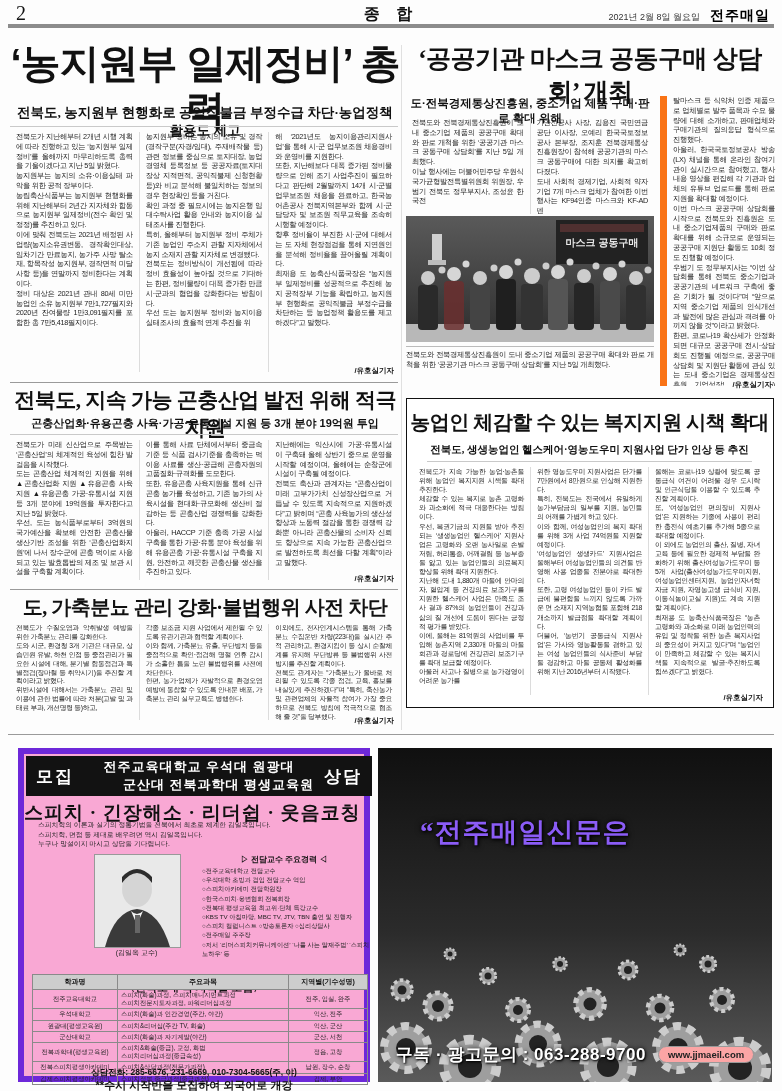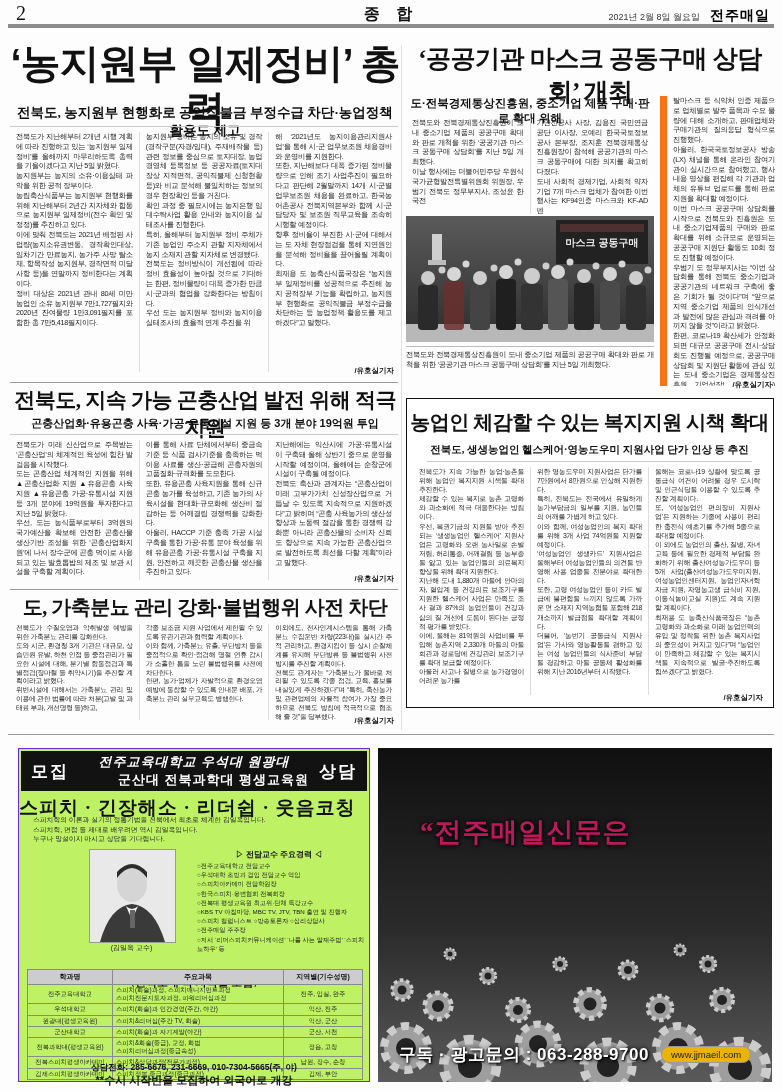--- a/index.html
+++ b/index.html
@@ -22,48 +22,48 @@
   .sub-sans{font-weight:700;font-size:11px;text-align:center;}
   .cols{position:absolute;display:flex;overflow:hidden;}
   .ncol{flex:1;padding:0 6px;font-size:7.3px;line-height:9.8px;text-align:justify;
         white-space:pre-line;overflow:hidden;letter-spacing:-0.3px;color:#1c1c1c;}
   .ncol + .ncol{border-left:1px solid #dcdcdc;}
   .byline{position:absolute;background:#fdfdfd;font-size:7.5px;font-weight:700;padding-left:8px;color:#111;}
   .caption{font-size:7.3px;line-height:9.6px;text-align:justify;white-space:pre-line;
            color:#1c1c1c;letter-spacing:-0.3px;border-top:1px solid #bbb;padding-top:3px;}
   .boxed{border:1.5px solid #111;background:#fff;}
   
-  .ad-box{border:1px solid #6d28d9;background:#bef264;}
+  .ad-box{border:6px solid #6d28d9;background:#f9a8d4;}
   .ad-bar{position:absolute;left:2px;top:2px;width:346px;height:40px;background:#121212;color:#fff;
           display:flex;align-items:center;justify-content:space-between;padding:0 10px;box-sizing:border-box;}
   .ad-bar-side{font-weight:900;font-size:17px;letter-spacing:2px;}
   .ad-bar-center{text-align:center;font-weight:700;font-size:13px;line-height:1.35;letter-spacing:1px;}
   .ad-title{position:absolute;left:0;top:46px;width:100%;text-align:left;
             font-family:"Liberation Serif",serif;font-weight:700;font-size:19px;letter-spacing:1px;}
   .ad-intro{position:absolute;left:14px;top:66px;font-size:6.8px;line-height:9.5px;color:#222;}
   .cred-title{position:absolute;left:175px;top:100px;width:170px;text-align:center;font-size:8px;font-weight:700;}
   .cred-list{position:absolute;left:178px;top:112px;width:168px;font-size:6.2px;line-height:9.2px;color:#222;}
   .prof-cap{position:absolute;left:40px;top:194px;width:145px;text-align:center;font-size:7px;color:#222;}
   .tbl-title{position:absolute;left:0;top:206px;width:100%;text-align:center;
              font-family:"Liberation Serif",serif;font-weight:700;font-size:11px;margin-top:20px;}
   table.recruit{position:absolute;left:8px;top:220px;width:336px;border-collapse:collapse;}
   table.recruit th{background:#cdcdcd;border:1px solid #8a8a8a;font-size:7px;padding:2px;font-weight:700;}
   table.recruit td{border:1px solid #8a8a8a;font-size:6.3px;padding:1px 3px;white-space:pre-line;
                    line-height:8.2px;color:#222;}
   table.recruit td.c{text-align:center;}
   .ad-phone{position:absolute;left:0;top:313px;width:100%;text-align:center;font-size:8.5px;font-weight:700;}
   .ad-note{position:absolute;left:0;top:324px;width:100%;text-align:center;font-size:11px;font-weight:900;}
   
-  .sun-line{position:absolute;color:#be185d;font-family:"Liberation Serif",serif;font-weight:700;
+  .sun-line{position:absolute;color:#8b5cf6;font-family:"Liberation Serif",serif;font-weight:700;
             font-size:27px;letter-spacing:1px;text-shadow:1px 1px 3px #000,0 0 6px #000;text-align:center;}
   .sun-contact{position:absolute;left:0;bottom:16px;width:100%;display:flex;align-items:center;
                justify-content:center;gap:12px;}
   .sun-contact-text{color:#fff;font-weight:900;font-size:17px;letter-spacing:0.5px;
                     text-shadow:1px 1px 2px #000,0 0 5px #000;}
-  .sun-pill{background:#eab308;color:#222;font-weight:400;font-size:9.5px;border-radius:9px;
+  .sun-pill{background:#fca5a5;color:#222;font-weight:700;font-size:9.5px;border-radius:9px;
             padding:2px 9px;border:1px solid #999;}
 </style>
 </head>
 <body>
 
 <div class="mast-num">2</div>
 <div class="mast-section">종 합</div>
 <div class="mast-right">
   <span>2021년 2월 8일 월요일</span><span class="mast-paper">전주매일</span>
 </div>
@@ -96,21 +96,21 @@
 
 <div class="article" id="a3" style="left:10px;top:386px;width:390px;height:200px;">
   <div class="hl-serif abs" style="left:0;top:0;width:390px;font-size:21px;">전북도, 지속 가능 곤충산업 발전 위해 적극 지원</div>
   <div class="sub-sans abs" style="left:0;top:30px;width:390px;">곤충산업화·유용곤충 사육·가공·유통시설 지원 등 3개 분야 19억원 투입</div>
   <div class="rule-h" style="left:0;top:48px;width:388px;background:#c9c9c9;"></div>
   <div class="cols" style="left:0;top:54px;width:388px;height:140px;">
     <div class="ncol">전북도가 미래 신산업으로 주목받는 ‘곤충산업’의 체계적인 육성에 힘찬 발걸음을 시작했다.
 도는 곤충산업 체계적인 지원을 위해 ▲곤충산업화 지원 ▲유용곤충 사육지원 ▲유용곤충 가공·유통시설 지원 등 3개 분야에 19억원을 투자한다고 지난 5일 밝혔다.
 우선, 도는 농식품부로부터 3억원의 국가예산을 확보해 안전한 곤충산물 생산기반 조성을 위한 ‘곤충산업화지원’에 나서 장수군에 곤충 먹이로 사용되고 있는 발효톱밥의 제조 및 보관 시설을 구축할 계획이다.</div>
     <div class="ncol">이를 통해 사료 단체에서부터 중금속 기준 등 식품 검사기준을 충족하는 먹이용 사료를 생산·공급해 곤충자원의 고품질화·규격화를 도모한다.
-또한, 유용곤충 사육지원을 통해 신규 곤충 농가를 육성하고, 기존 농가의 사육시설을 현대화·규모화해 생산비 절감하는 등 어깨결림 경쟁력을 강화한다.
+또한, 유용곤충 사육지원을 통해 신규 곤충 농가를 육성하고, 기존 농가의 사육시설을 현대화·규모화해 생산비 절감하는 등 곤충산업 경쟁력을 강화한다.
 아울러, HACCP 기준 충족 가공 시설 구축을 통한 가공·유통 분야 육성을 위해 유용곤충 가공·유통시설 구축을 지원, 안전하고 깨끗한 곤충산물 생산을 추진하고 있다.</div>
     <div class="ncol">지난해에는 익산시에 가공·유통시설이 구축돼 올해 상반기 중으로 운영을 시작할 예정이며, 올해에는 순창군에 시설이 구축될 예정이다.
 전북도 축산과 관계자는 “곤충산업이 미래 고부가가치 신성장산업으로 거듭날 수 있도록 지속적으로 지원하겠다”고 밝히며 “곤충 사육농가의 생산성 향상과 노동력 절감을 통한 경쟁력 강화뿐 아니라 곤충산물의 소비자 신뢰도 향상으로 지속 가능한 곤충산업으로 발전하도록 최선을 다할 계획”이라고 말했다.</div>
   </div>
   <div class="byline" style="right:6px;bottom:2px;">/유호실기자</div>
 </div>
 <div class="rule-h" style="left:10px;top:589px;width:388px;"></div>
 
 <div class="article" id="a5" style="left:10px;top:594px;width:390px;height:132px;">
   <div class="hl-serif abs" style="left:0;top:0;width:390px;font-size:20px;">도, 가축분뇨 관리 강화·불법행위 사전 차단</div>
@@ -235,21 +235,21 @@
 이 외에도 농업인의 출산, 질병, 자녀교육 등에 필요한 경제적 부담을 완화하기 위해 출산여성농가도우미 등 5개 사업(출산여성농가도우미지원, 여성농업인센터지원, 농업인자녀학자금 지원, 자영농고생 급식비 지원, 이동식놀이교실 지원)도 계속 지원할 계획이다.
 최재용 도 농축산식품국장은 “농촌 고령화와 과소화로 미래 농업인력의 유입 및 정착을 위한 농촌 복지사업의 중요성이 커지고 있다”며 “농업인이 만족하고 체감할 수 있는 복지시책을 지속적으로 발굴·추진하도록 힘쓰겠다”고 밝혔다.</div>
   </div>
   <div class="byline" style="right:10px;bottom:4px;background:#fff;">/유호실기자</div>
 </div>
 
 <div class="article ad-box" id="ad-academy" style="left:18px;top:748px;width:352px;height:334px;box-sizing:border-box;">
   <div class="ad-bar">
     <span class="ad-bar-side">모집</span>
     <span class="ad-bar-center">
-      <span style="display:block;font-style:italic;">전주교육대학교 우석대 원광대</span>
+      <span style="display:block;">전주교육대학교 우석대 원광대</span>
       <span style="display:block;margin-left:39px;">군산대 전북과학대 평생교육원</span>
     </span>
     <span class="ad-bar-side">상담</span>
   </div>
   <div class="ad-title">스피치 · 긴장해소 · 리더쉽 · 웃음코칭</div>
   <div class="ad-intro">
     <div>스피치학의 이론과 실기의 정통기법을 전북에서 최초로 체계한 김일옥입니다.</div>
     <div>스피치학, 면접 등 제대로 배우려면 역시 김일옥입니다.</div>
     <div>누구나 망설이지 마시고 상담을 기다립니다.</div>
   </div>

